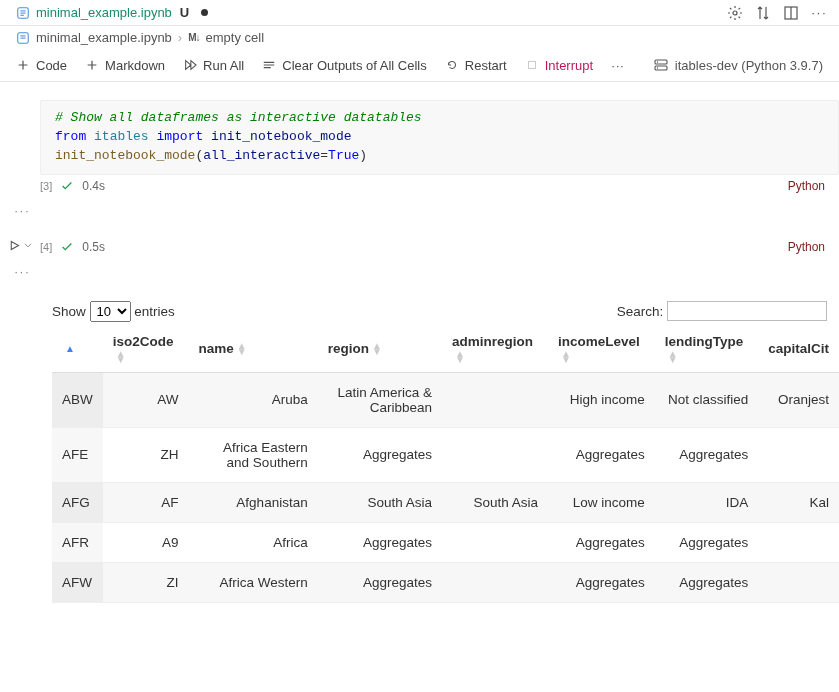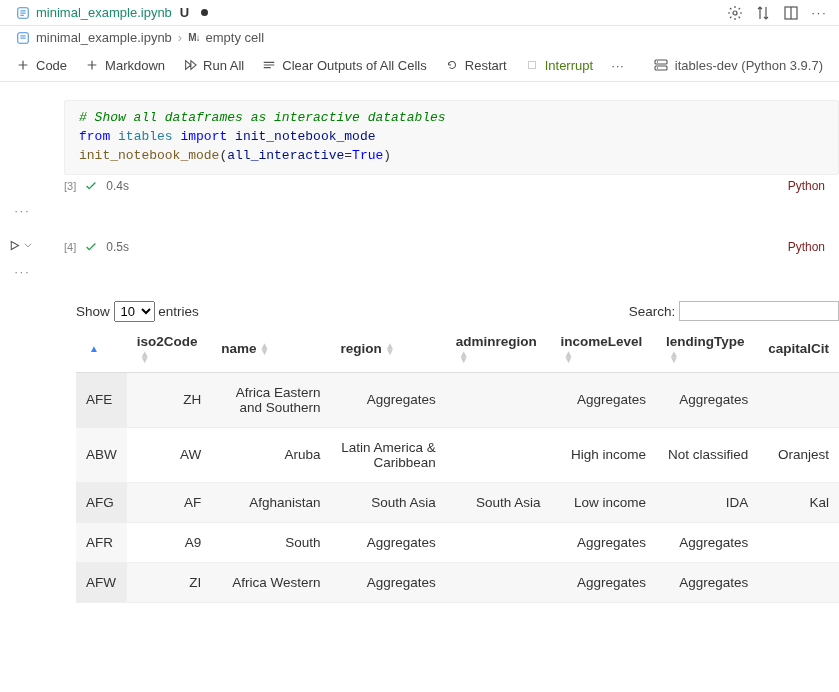--- a/index.html
+++ b/index.html
@@ -15,51 +15,51 @@
   .tab-right svg { width: 16px; height: 16px; }
   
   
   .breadcrumb { display: flex; align-items: center; gap: 6px; padding: 4px 16px; font-size: 13px; color: #555; }
   .breadcrumb .sep { color: #aaa; }
   .md-icon { font-size: 10px; font-weight: 700; letter-spacing: -1px; }
   
   
   .nb-toolbar { display: flex; align-items: center; gap: 2px; padding: 4px 8px; border-bottom: 1px solid #e5e5e5; text-align: center; }
   .nb-toolbar .btn { display: flex; align-items: center; gap: 6px; padding: 4px 8px; cursor: pointer; color: #444; font-size: 13px; border-radius: 3px; }
-  .nb-toolbar .btn.disabled { color: #4d7c0f; }
+  .nb-toolbar .btn.disabled { color: #be185d; }
   .nb-toolbar .btn svg { width: 14px; height: 14px; }
   .nb-toolbar .ellipsis { padding: 4px 8px; color: #555; }
   .nb-toolbar .kernel { margin-left: auto; display: flex; align-items: center; gap: 6px; padding: 4px 8px; color: #555; }
   
   
   .notebook { padding: 18px 0 0 0; }
   .cell { display: flex; position: relative; margin-bottom: 4px; }
   .cell-gutter { width: 40px; flex-shrink: 0; display: flex; flex-direction: column; align-items: center; justify-content: flex-start; color: #888; font-size: 11px; padding-top: 3px; position: relative; }
   .cell-gutter .play-chevron { display: flex; gap: 2px; align-items: center; }
-  .cell-content { flex: 1; margin-left: 24px; }
+  .cell-content { flex: 1; }
   .code-input { background: #f8f8f8; border: 1px solid #eee; border-radius: 2px; padding: 8px 14px; font-family: "SFMono-Regular", Consolas, "Liberation Mono", Menlo, monospace; font-size: 13px; line-height: 1.45; white-space: pre; }
   .code-input .cm-comment { color: #008000; font-style: italic; }
   .code-input .cm-keyword { color: #0000ff; }
   .code-input .cm-module { color: #267f99; }
   .code-input .cm-func { color: #795e26; }
   .code-input .cm-attr { color: #001080; }
   .code-input .cm-bool { color: #0000ff; }
   .code-input .cm-hl { background: #d6e9ff; }
   
   .status-row { display: flex; align-items: center; justify-content: space-between; padding: 4px 8px 4px 0; font-size: 12px; color: #666; }
   .status-left { display: flex; align-items: center; gap: 8px; }
   .exec-count { position: absolute; left: 16px; font-size: 11px; color: #888; }
   .status-row svg.check { width: 14px; height: 14px; color: #2a9d53; }
   .status-right { color: #7f1d1d; padding-right: 6px; }
   
   .cell-dots { padding-left: 14px; color: #888; font-size: 13px; margin: 6px 0 18px 0; letter-spacing: 1px; }
   
   
   .dt-wrapper { padding: 4px 0 0 0; }
-  .dt-top { display: flex; justify-content: space-between; align-items: center; padding: 0 0 4px 12px; font-size: 13.5px; color: #333; }
+  .dt-top { display: flex; justify-content: space-between; align-items: center; padding: 0 12px 4px 12px; font-size: 13.5px; color: #333; }
   .dt-length select { font-size: 13px; padding: 1px 2px; }
   .dt-search input { border: 1px solid #bbb; padding: 2px 4px; width: 160px; height: 20px; }
   
   table.datatable { border-collapse: collapse; width: calc(100% - 12px); margin-left: 12px; font-size: 13.5px; }
   table.datatable thead th { text-align: left; padding: 8px 10px; font-weight: 700; color: #333; position: relative; border-bottom: 1px solid #ddd; }
   table.datatable thead th:first-child { text-align: left; }
   table.datatable thead th .sort-icon { opacity: 0.25; font-size: 10px; margin-left: 3px; display: inline-block; vertical-align: middle; line-height: 6px; }
   table.datatable thead th.sorted .sort-icon-up { opacity: 1; color: #3b82f6; }
   table.datatable tbody td { padding: 12px 10px; text-align: right; border-bottom: 1px solid #eee; }
   table.datatable tbody td:first-child { text-align: left; font-weight: 400; }
@@ -234,53 +234,53 @@
             <th><span>name</span><span class="sort-icon">▲<br>▼</span></th>
             <th><span>region</span><span class="sort-icon">▲<br>▼</span></th>
             <th><span>adminregion</span><span class="sort-icon">▲<br>▼</span></th>
             <th><span>incomeLevel</span><span class="sort-icon">▲<br>▼</span></th>
             <th><span>lendingType</span><span class="sort-icon">▲<br>▼</span></th>
             <th><span>capitalCit</span></th>
           </tr>
         </thead>
         <tbody id="dt-body">
             <tr>
-              <td>AFE</td>
-              <td>ZH</td>
-              <td>Africa Eastern and Southern</td>
-              <td>Aggregates</td>
-              <td></td>
-              <td>Aggregates</td>
-              <td>Aggregates</td>
-              <td></td>
-            </tr>
-            <tr>
               <td>ABW</td>
               <td>AW</td>
               <td>Aruba</td>
               <td>Latin America &amp; Caribbean</td>
               <td></td>
               <td>High income</td>
               <td>Not classified</td>
               <td>Oranjest</td>
+            </tr>
+            <tr>
+              <td>AFE</td>
+              <td>ZH</td>
+              <td>Africa Eastern and Southern</td>
+              <td>Aggregates</td>
+              <td></td>
+              <td>Aggregates</td>
+              <td>Aggregates</td>
+              <td></td>
             </tr>
             <tr>
               <td>AFG</td>
               <td>AF</td>
               <td>Afghanistan</td>
               <td>South Asia</td>
               <td>South Asia</td>
               <td>Low income</td>
               <td>IDA</td>
               <td>Kal</td>
             </tr>
             <tr>
               <td>AFR</td>
               <td>A9</td>
-              <td>South</td>
+              <td>Africa</td>
               <td>Aggregates</td>
               <td></td>
               <td>Aggregates</td>
               <td>Aggregates</td>
               <td></td>
             </tr>
             <tr>
               <td>AFW</td>
               <td>ZI</td>
               <td>Africa Western</td>

